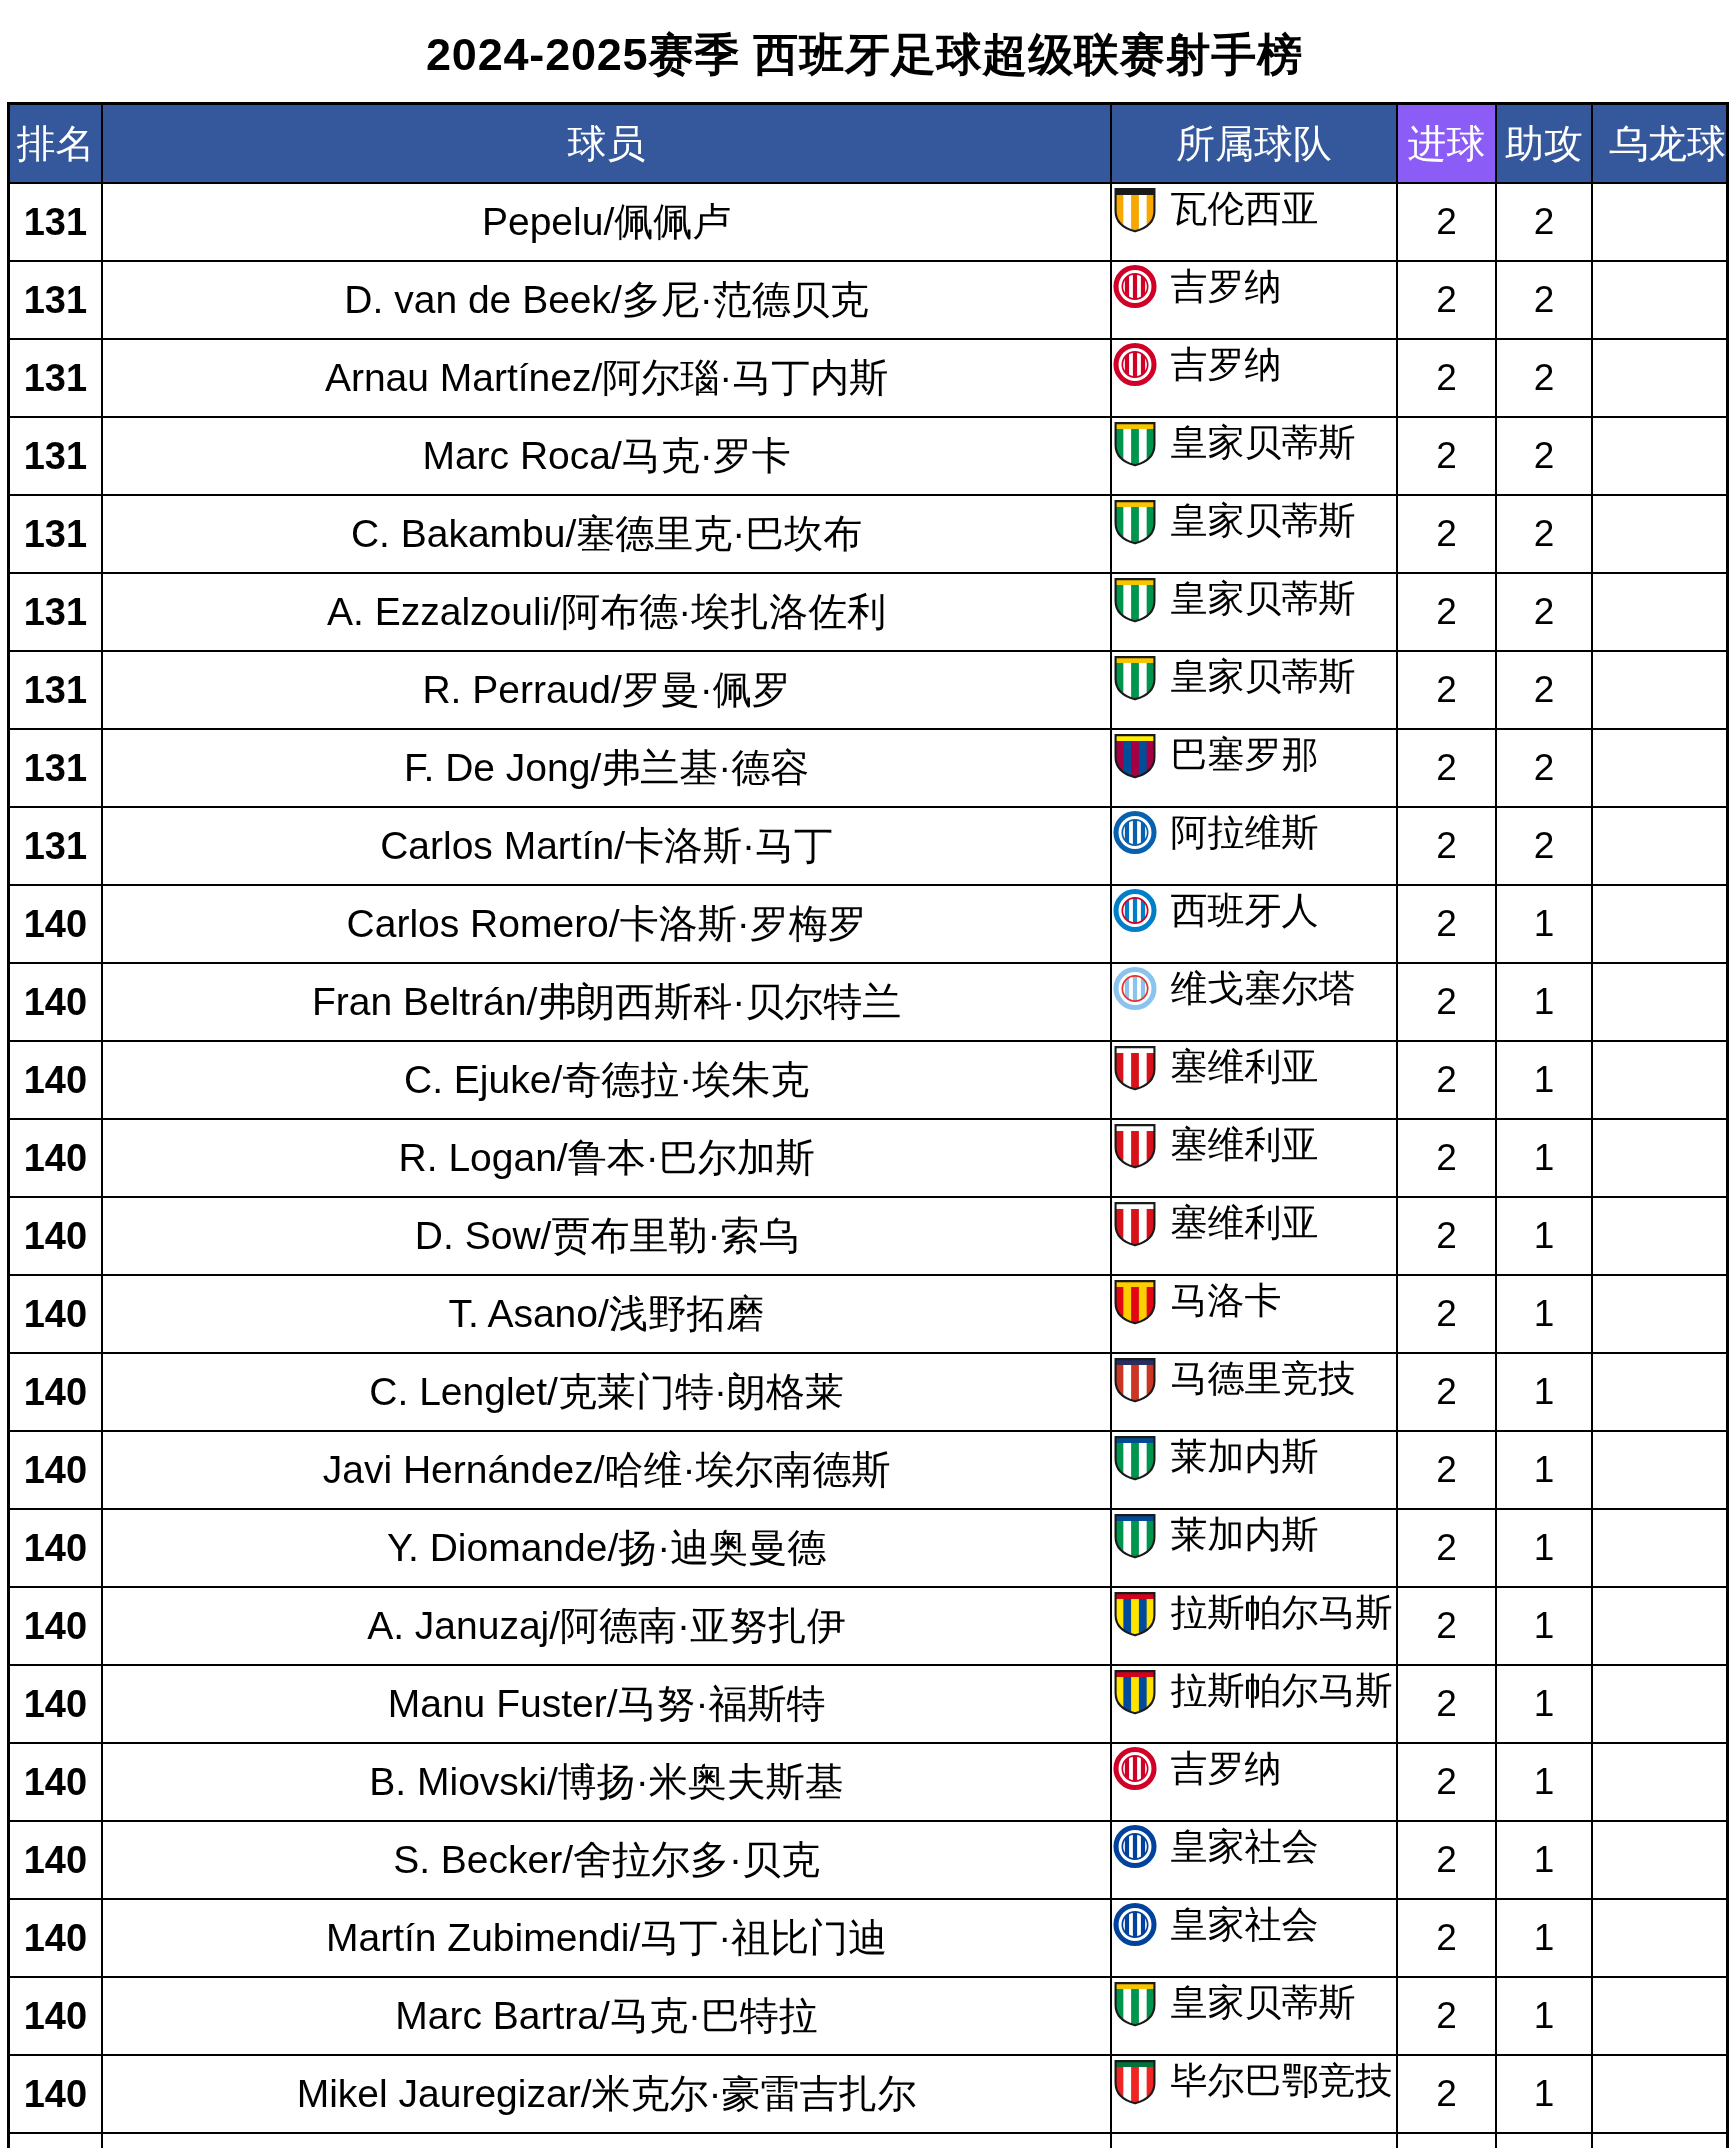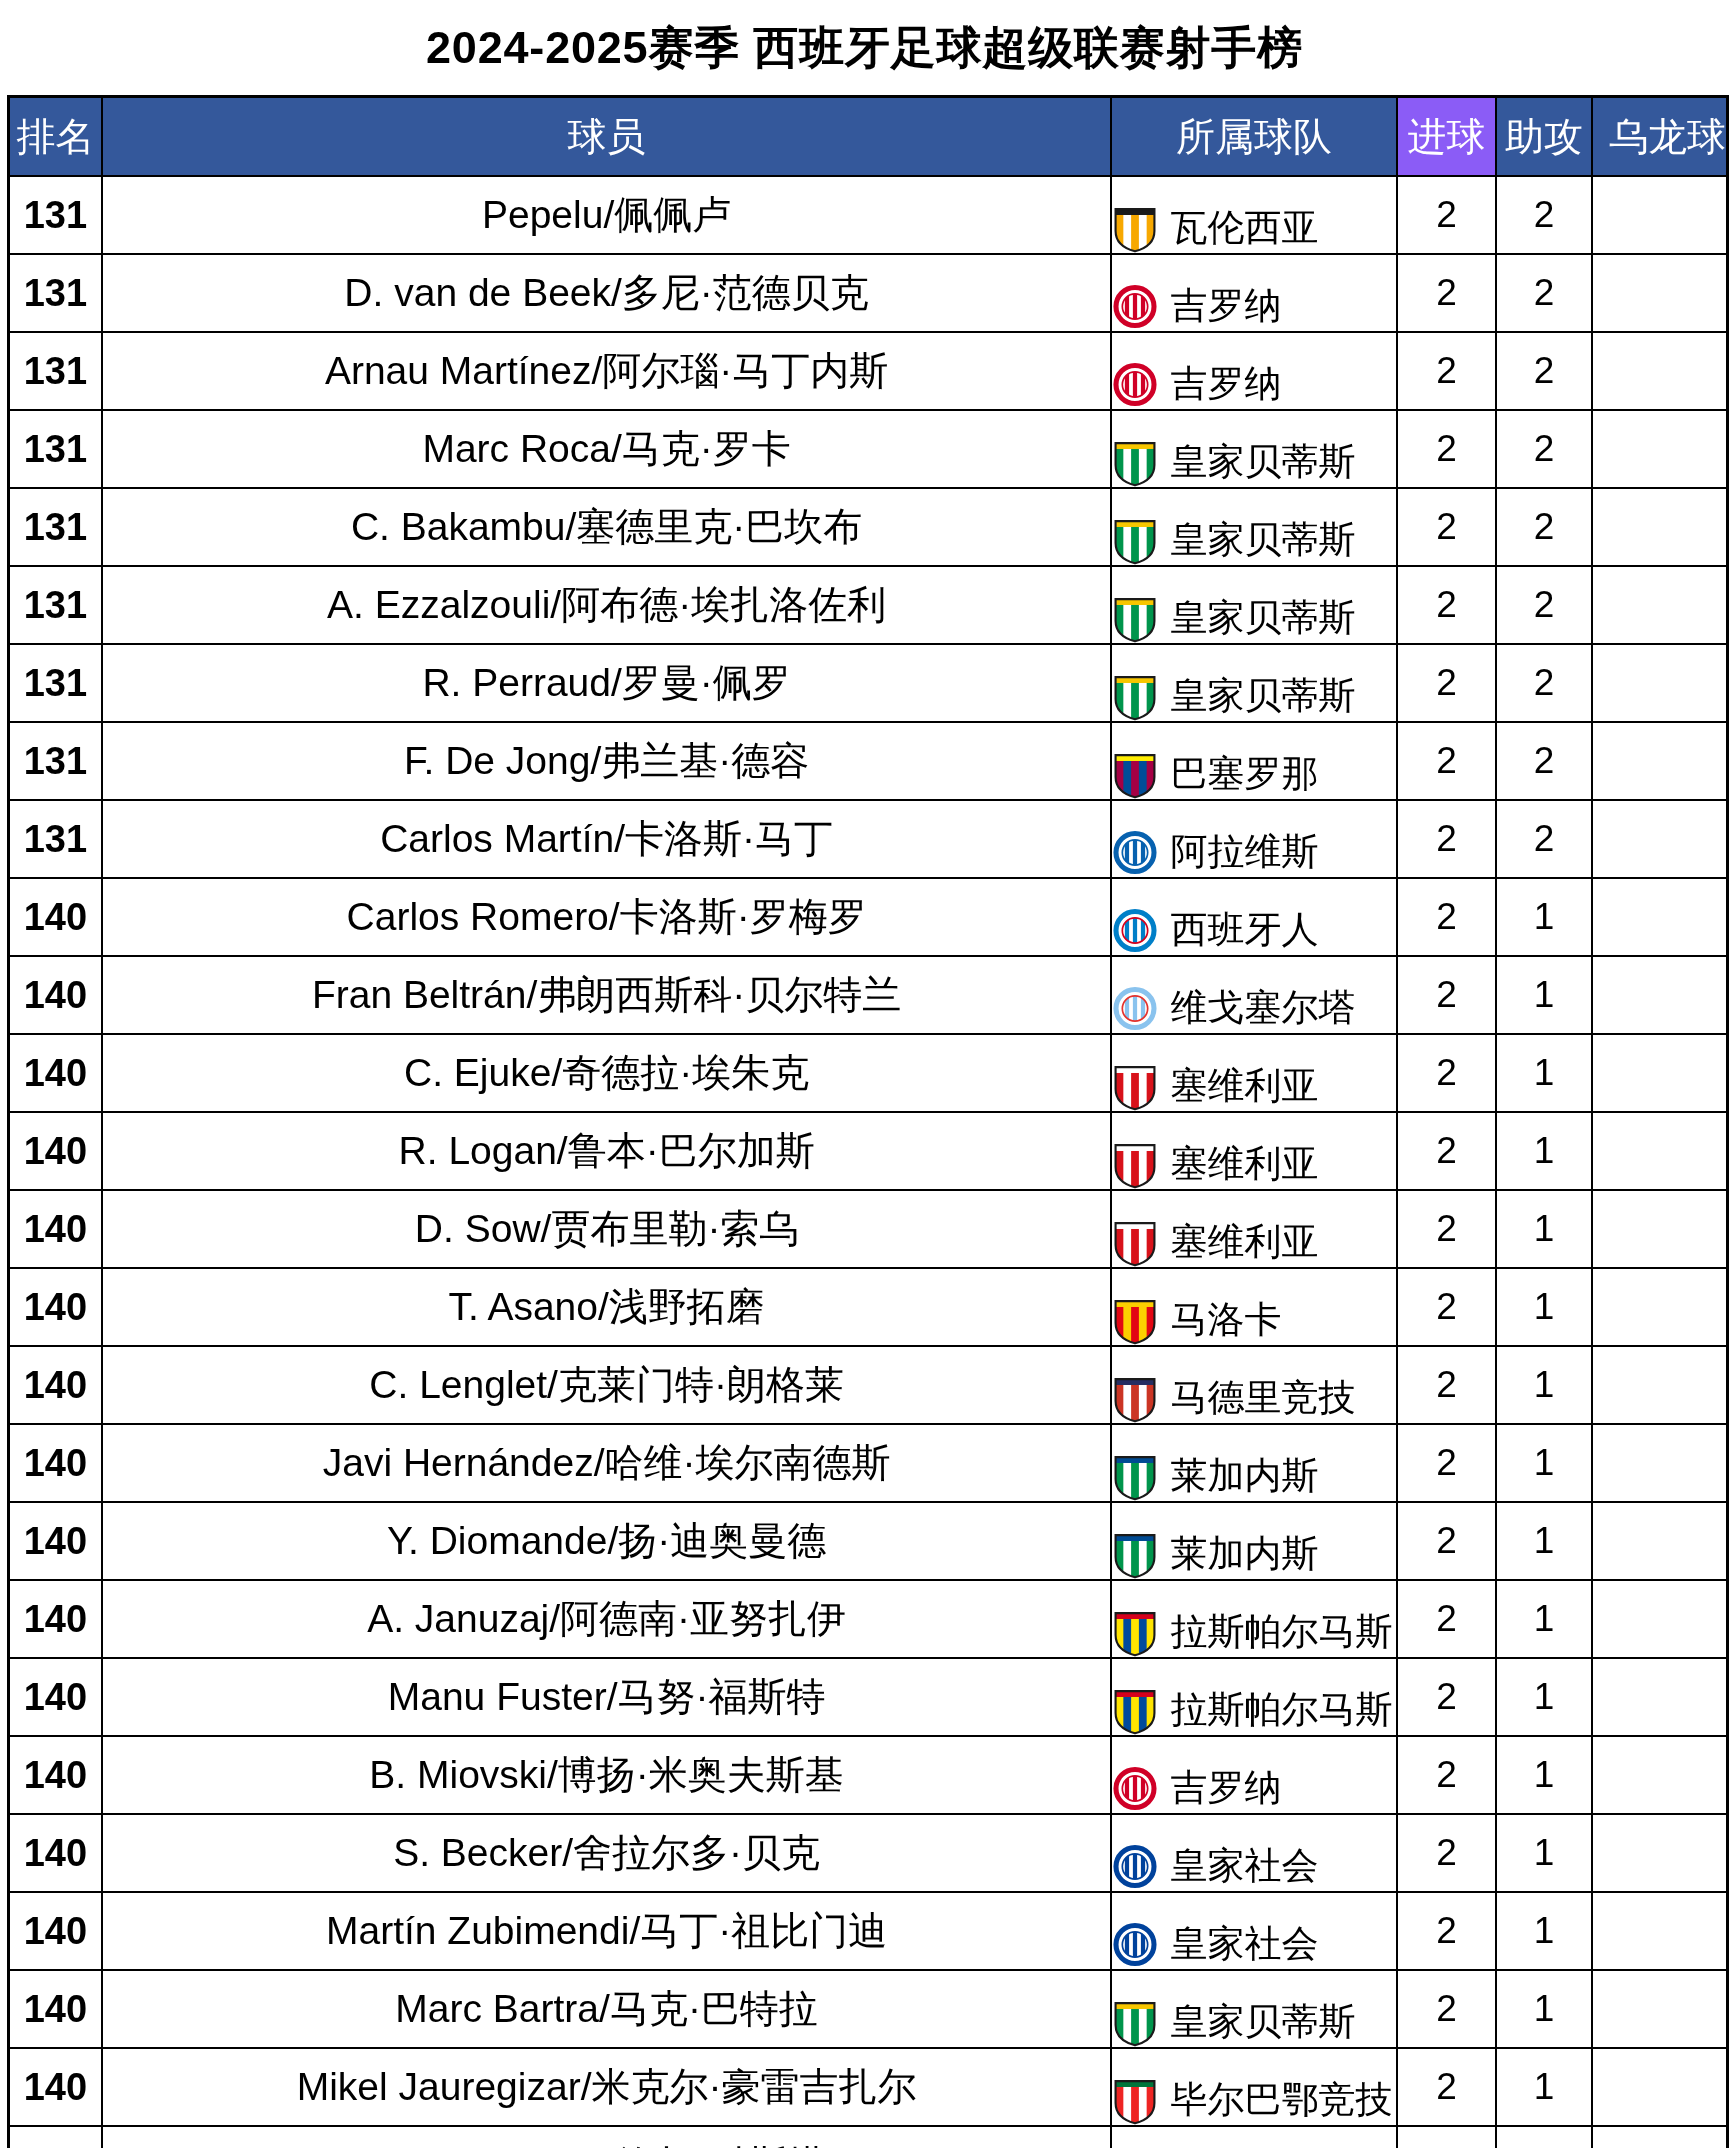--- a/index.html
+++ b/index.html
@@ -1,21 +1,21 @@
 <!DOCTYPE html>
 <html style="font-size:13.4px"><head>
 <meta charset="utf-8">
 <style>
   html,body{margin:0;padding:0;background:#ffffff;}
   body{
     width:1729px;height:2148px;position:relative;overflow:hidden;
     font-family:"Liberation Sans","DejaVu Sans",sans-serif;
     color:#000;
   }
-  .page{position:absolute;inset:0;}
+  .page{position:absolute;inset:0;margin-top:7px;}
   .title{
     position:absolute;top:0;left:0;width:100%;height:95px;
     display:flex;align-items:center;justify-content:center;
     font-size:45px;font-weight:700;letter-spacing:0.8px;color:#000000;
   }
   table.scorers{
     position:absolute;top:95px;left:6.7px;
     border-collapse:collapse;table-layout:fixed;
     border:3.4px solid #000;
   }
@@ -34,21 +34,21 @@
   }
   tbody td{
     height:76px;
     background:#ffffff;
     font-size:39px;
   }
   td.c-rank{text-align:center;font-size:38px;font-weight:bold;}
   td.c-player{text-align:center;padding-left:8.4px;}
   td.c-goals,td.c-assists,td.c-own{text-align:center;font-size:37px;}
   .team-wrap{
-    display:flex;align-items:flex-end;gap:13.4px;
+    display:flex;align-items:flex-start;gap:13.4px;
     padding-left:1px;height:100%;
   }
   .crest{flex:0 0 auto;width:44px;height:49px;display:block;}
   .team-name{font-size:37px;}
 </style>
 </head>
 <body>
 
 <div class="page">
   <div class="title">2024-2025赛季 西班牙足球超级联赛射手榜</div>

